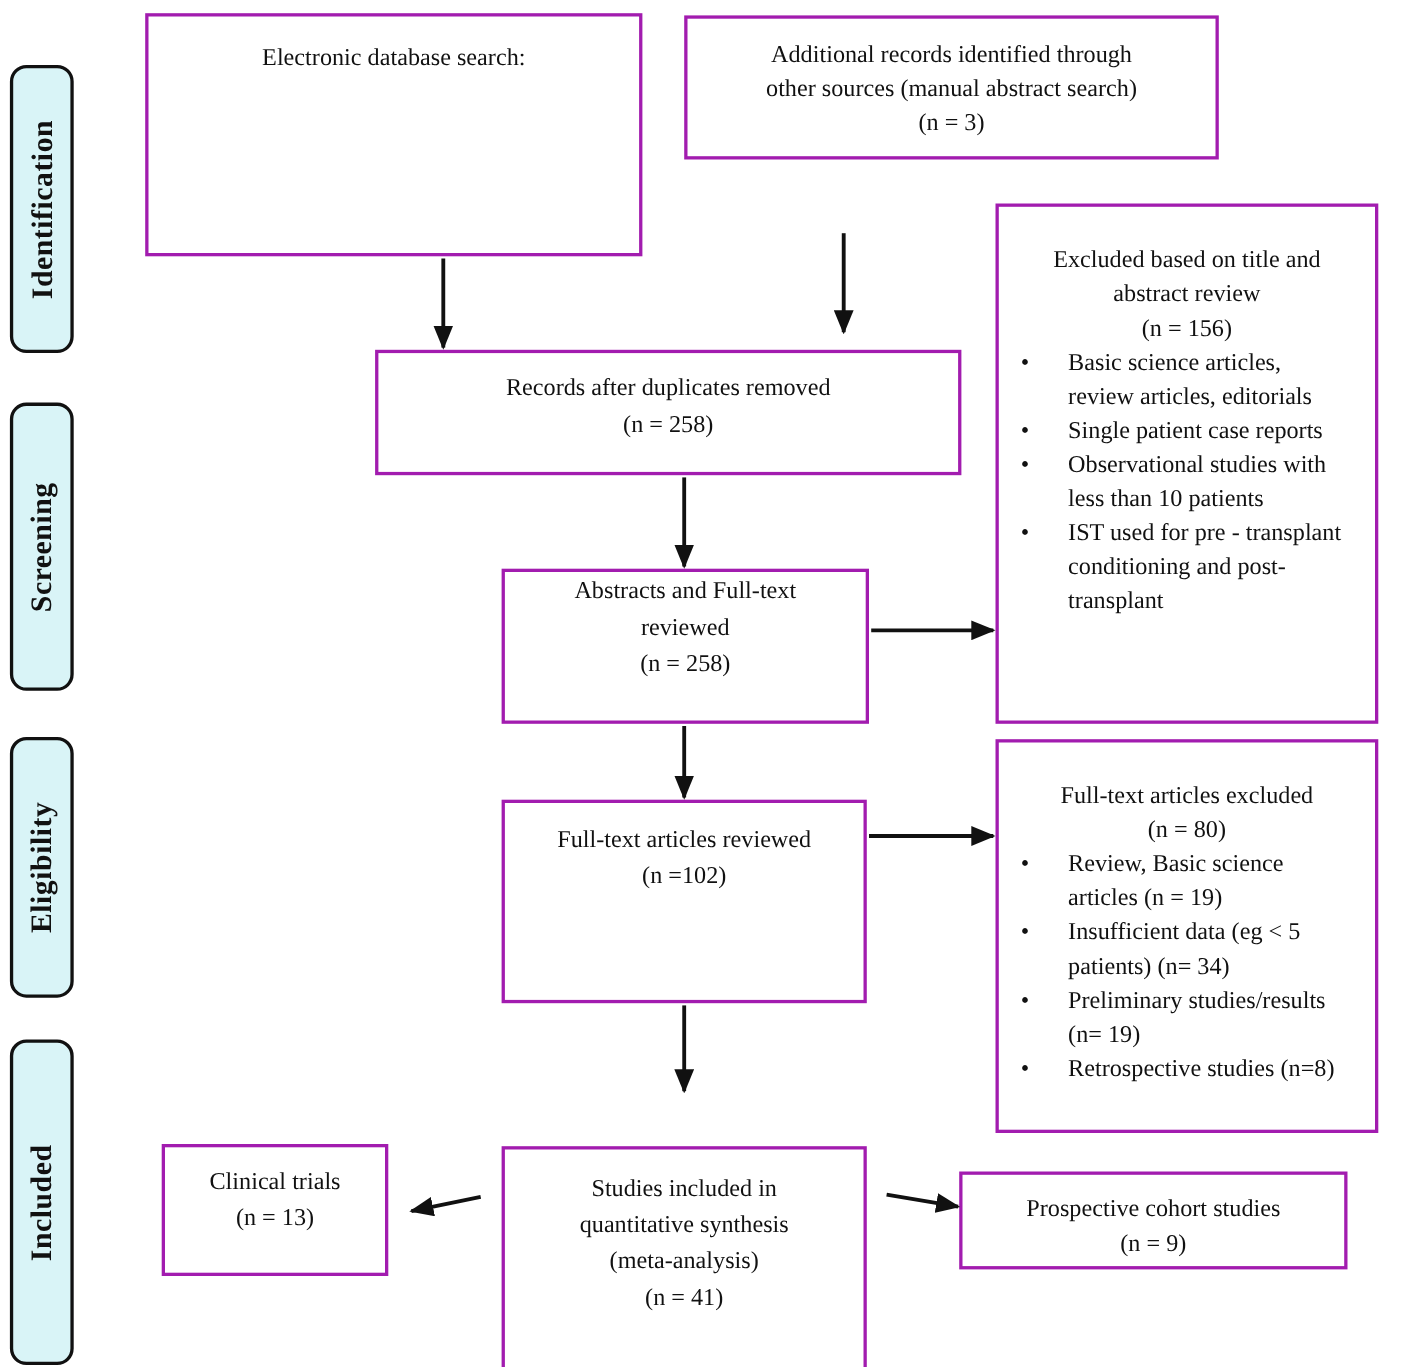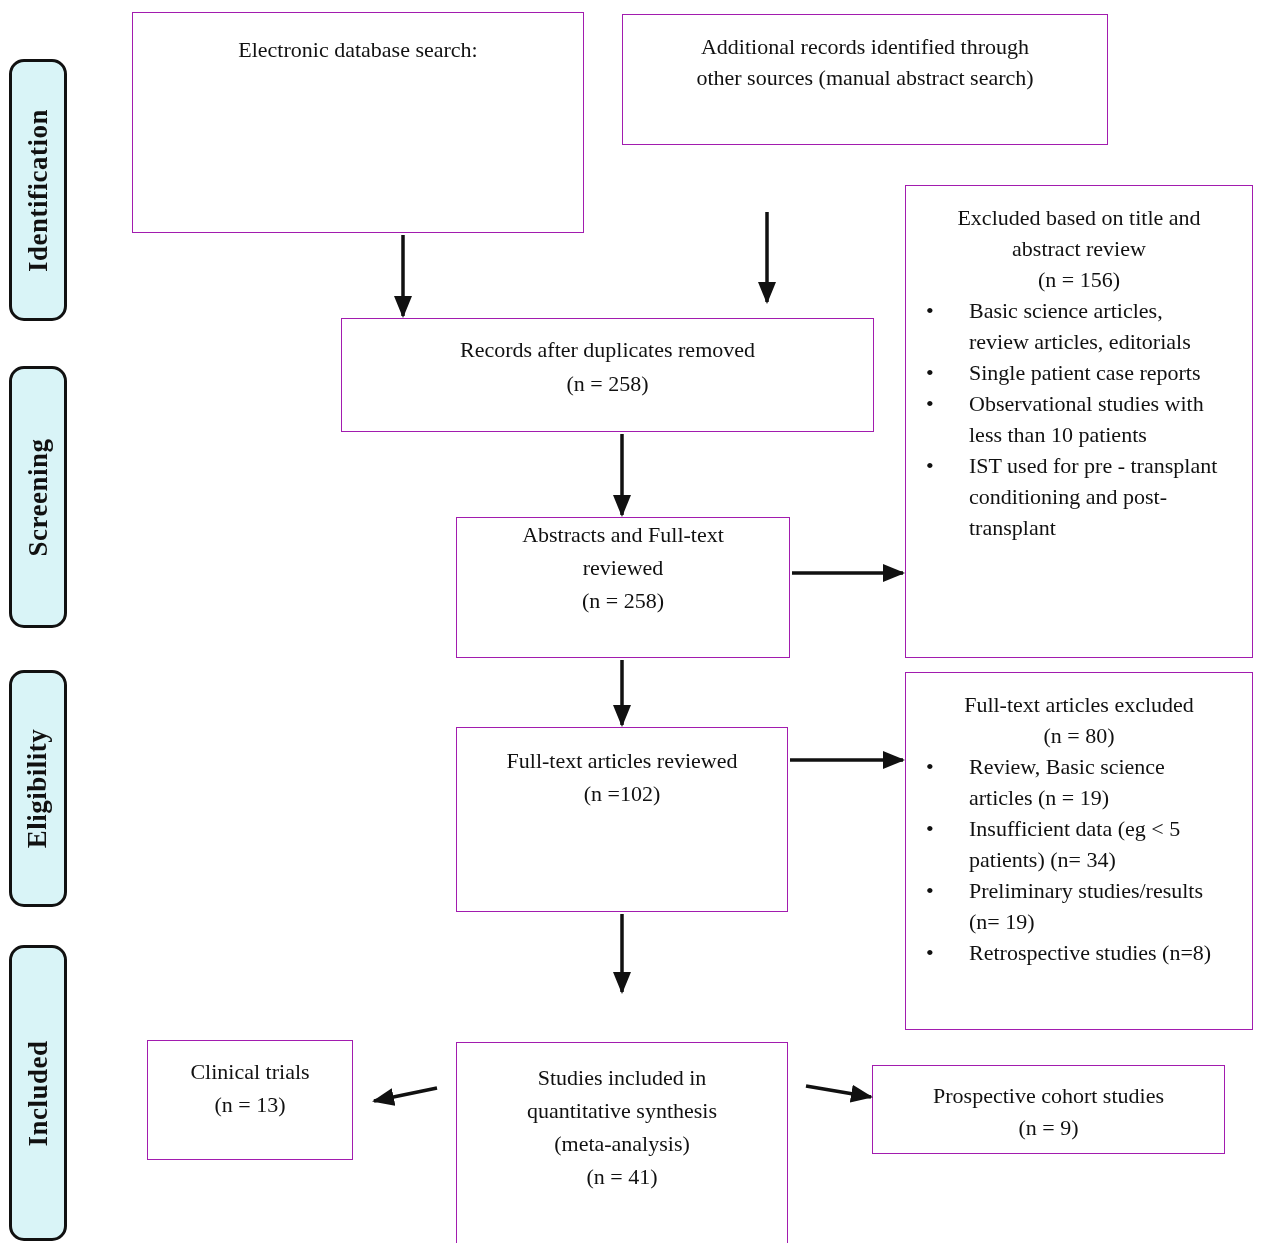--- a/index.html
+++ b/index.html
@@ -2,41 +2,41 @@
 <html><head>
 <meta charset="utf-8">
 <style>
   html,body{margin:0;padding:0;}
   body{
     width:1280px;height:1243px;position:relative;overflow:hidden;
     background:#ffffff;color:#111;
     font-family:"Liberation Serif","DejaVu Serif",serif;
   }
   .box{
-    position:absolute;background:#fff;border:1px solid #a21caf;
+    position:absolute;background:#fff;border:3px solid #a21caf;
     box-sizing:border-box;font-size:22px;line-height:33px;text-align:center;
   }
   .stage{
     position:absolute;left:9px;width:58px;background:#d9f4f7;border:3px solid #111;
     border-radius:15px;box-sizing:border-box;
     display:flex;align-items:center;justify-content:center;
   }
   .stage span{
     transform:rotate(-90deg);white-space:nowrap;font-weight:bold;font-size:27px;
     letter-spacing:0.5px;
   }
   .box .title{text-align:center;}
   ul.blist{margin:0;padding:0;list-style:none;text-align:left;}
   ul.blist li{display:flex;align-items:flex-start;}
   ul.blist li::before{content:"\2022";flex:none;}
   
   .b1 ul.blist li{padding-left:63px;}
   .b1 ul.blist li::before{width:42px;}
   
-  .excl{font-size:22px;line-height:31px;padding-top:16px;}
+  .excl{font-size:22px;line-height:31px;padding-top:32px;}
   .excl ul.blist li{padding-left:20px;}
   .excl ul.blist li::before{width:43px;}
   .excl ul.blist li .t{width:256px;}
   svg.arrows{position:absolute;left:0;top:0;pointer-events:none;}
 </style>
 </head>
 <body>
 
 <div class="stage" style="top: 59px; height: 262px; background: rgb(217, 244, 247);">
   <span>Identification</span>
@@ -51,20 +51,21 @@
   <span>Included</span>
 </div>
 
 <div class="box b1" style="left:132px;top:12px;width:452px;height:221px;padding-top:20px;">
   <div class="title">Electronic database search:</div>
 </div>
 
 <div class="box" style="left:622px;top:14px;width:486px;height:131px;padding-top:16px;line-height:31px;">
   <div>Additional records identified through</div>
   <div>other sources (manual abstract search)</div>
+  <div>(n = 3)</div>
 </div>
 
 <div class="box" style="left:341px;top:318px;width:533px;height:114px;padding-top:14px;line-height:34px;">
   <div>Records after duplicates removed</div>
   <div>(n = 258)</div>
 </div>
 
 <div class="box excl" style="left:905px;top:185px;width:348px;height:473px;">
   <div>Excluded based on title and</div>
   <div>abstract review</div>

